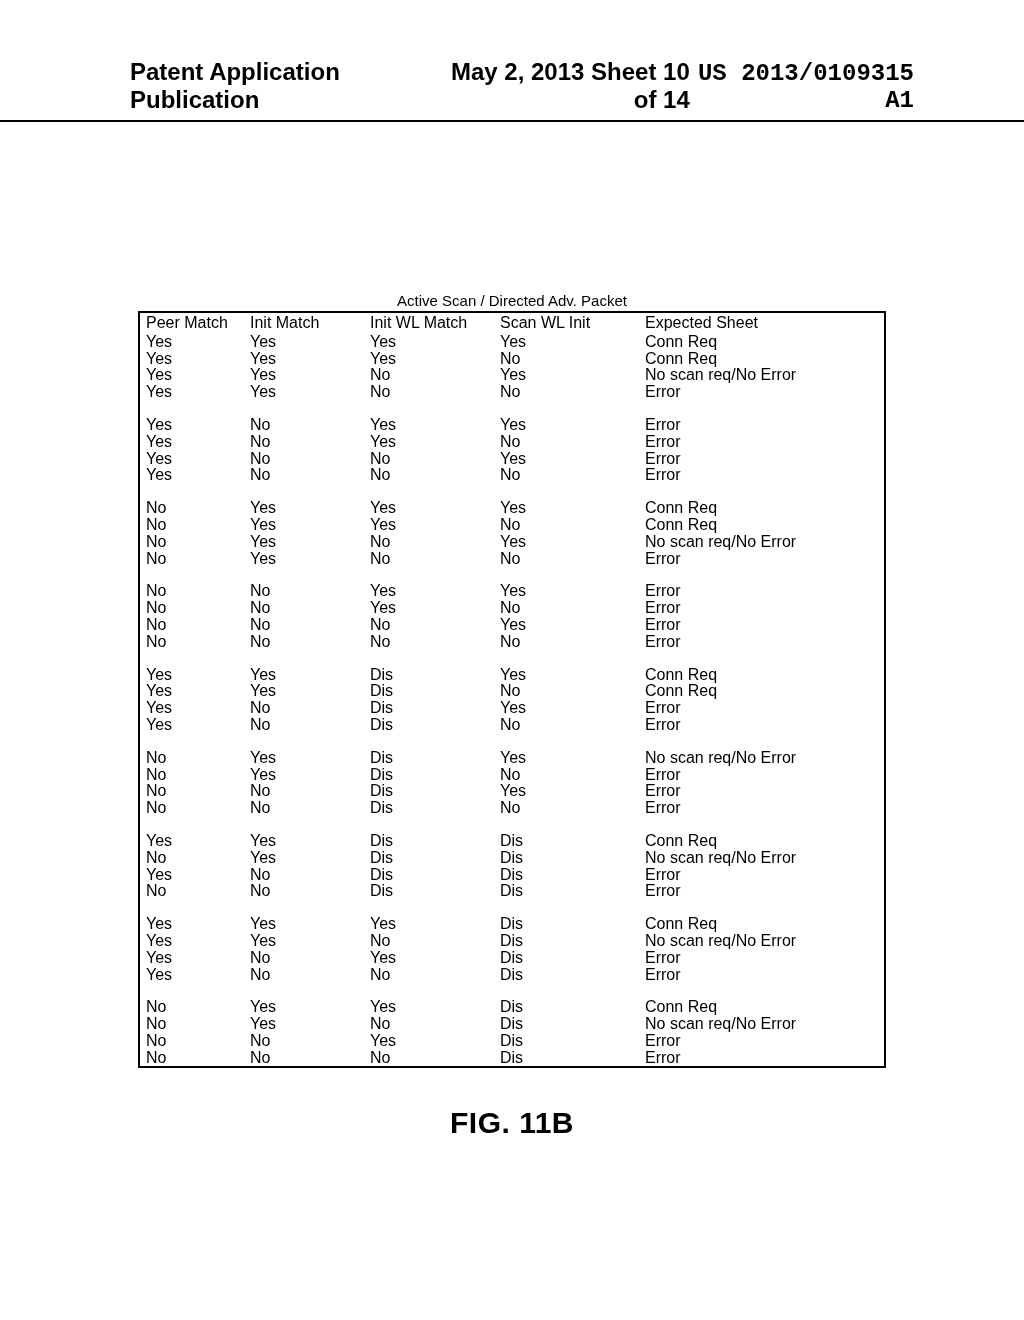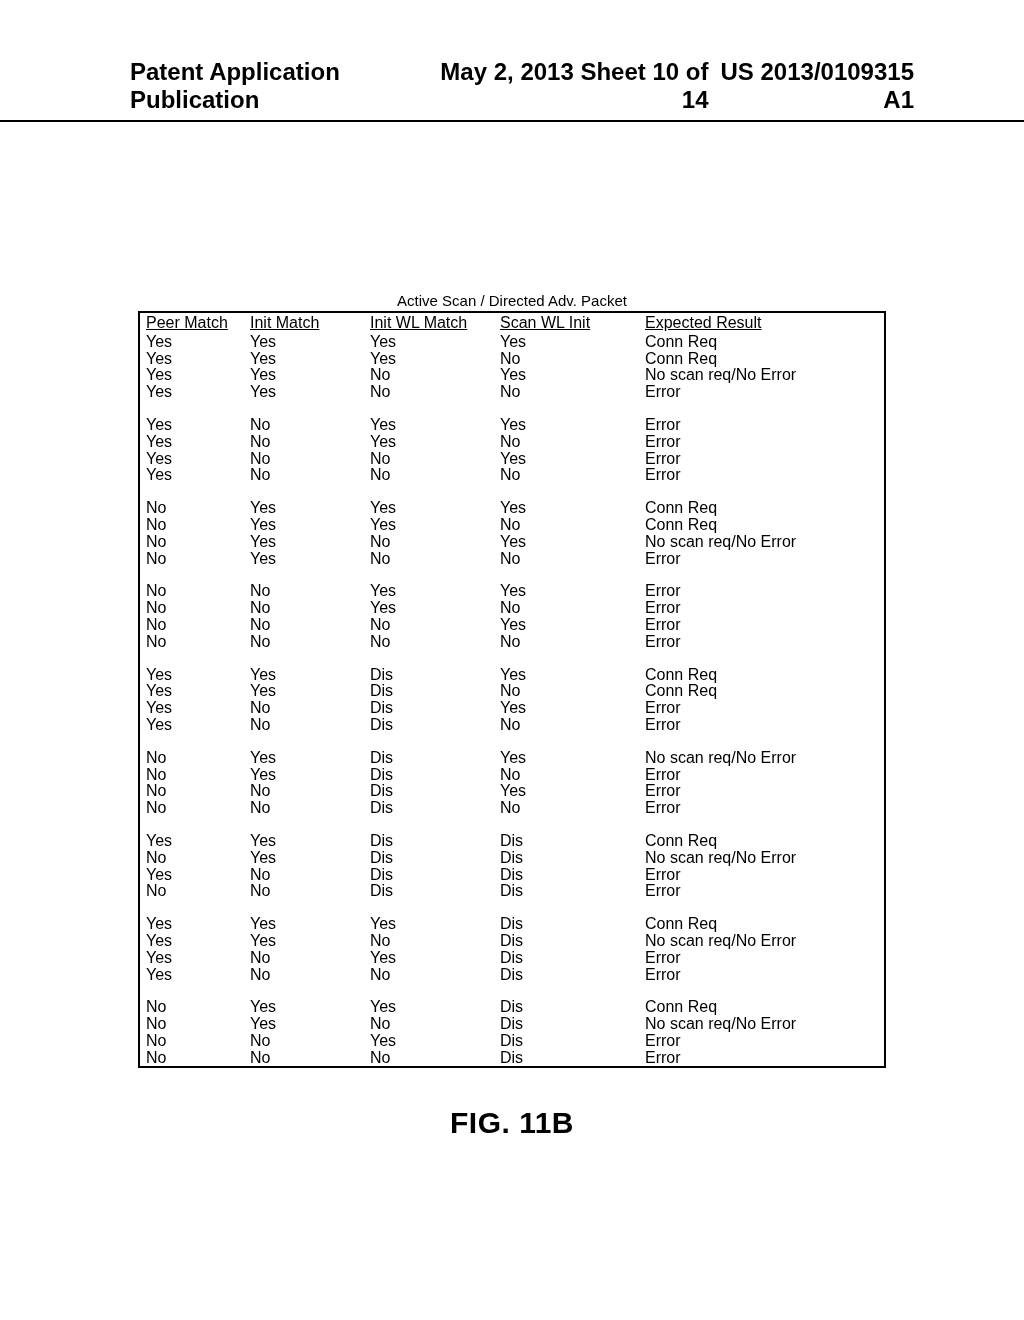--- a/index.html
+++ b/index.html
@@ -20,21 +20,21 @@
     display: flex;
     justify-content: space-between;
     align-items: flex-end;
     font-size: 24px;
     font-weight: bold;
     padding: 0 110px 6px 130px;
     border-bottom: 2px solid #000;
     margin: 0 0 0 0;
   }
   .header-center { text-align: right; }
-  .header-right { text-align: right; }
+  .header-right { text-align: right; font-family: Liberation Mono, monospace; }
 
   .figure-wrap {
     margin: 170px auto 0 auto;
     width: 748px;
   }
   .table-title {
     text-align: center;
     font-size: 15px;
     margin-bottom: 2px;
   }
@@ -47,21 +47,20 @@
     line-height: 1.05;
   }
   table.data col.c0 { width: 105px; }
   table.data col.c1 { width: 120px; }
   table.data col.c2 { width: 130px; }
   table.data col.c3 { width: 145px; }
   table.data col.c4 { width: auto; }
   table.data th {
     text-align: left;
     font-weight: normal;
-    text-decoration: underline;
     padding: 2px 4px 2px 6px;
     vertical-align: bottom;
     white-space: nowrap;
   }
   table.data td {
     padding: 0 4px 0 6px;
     vertical-align: top;
     white-space: nowrap;
   }
   tr.group-gap td { height: 16px; }
@@ -95,21 +94,21 @@
           <col class="c2">
           <col class="c3">
           <col class="c4">
       </colgroup>
       <thead>
         <tr>
           <th>Peer Match</th>
           <th>Init Match</th>
           <th>Init WL Match</th>
           <th>Scan WL Init</th>
-          <th>Expected Result</th>
+          <th>Expected Sheet</th>
         </tr>
       </thead>
       <tbody id="table-body">
       <tr>
             <td>Yes</td>
             <td>Yes</td>
             <td>Yes</td>
             <td>Yes</td>
             <td>Conn Req</td>
           </tr>

